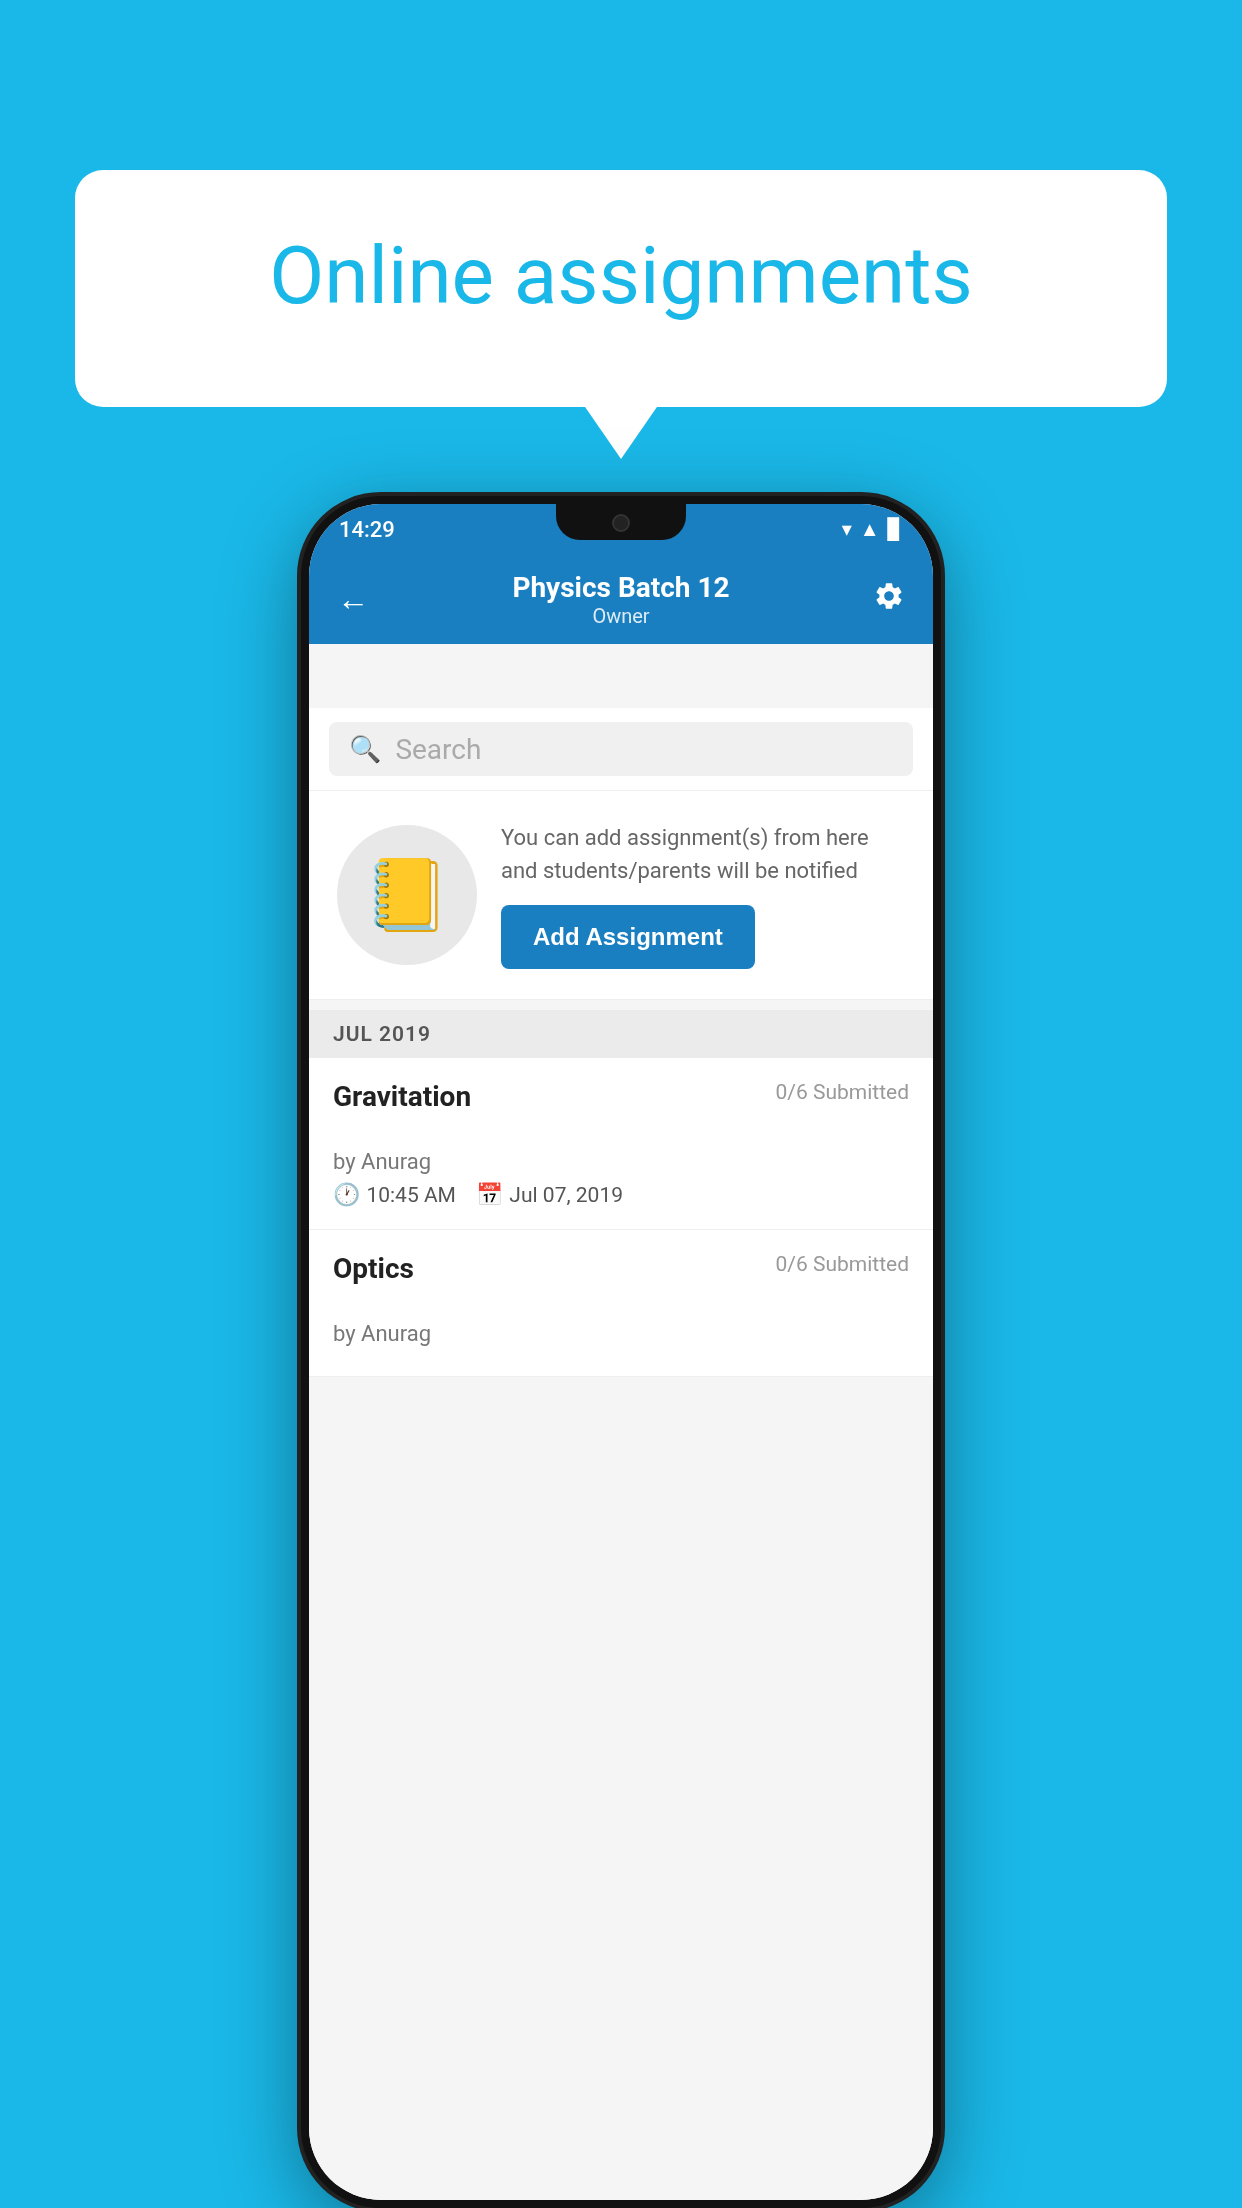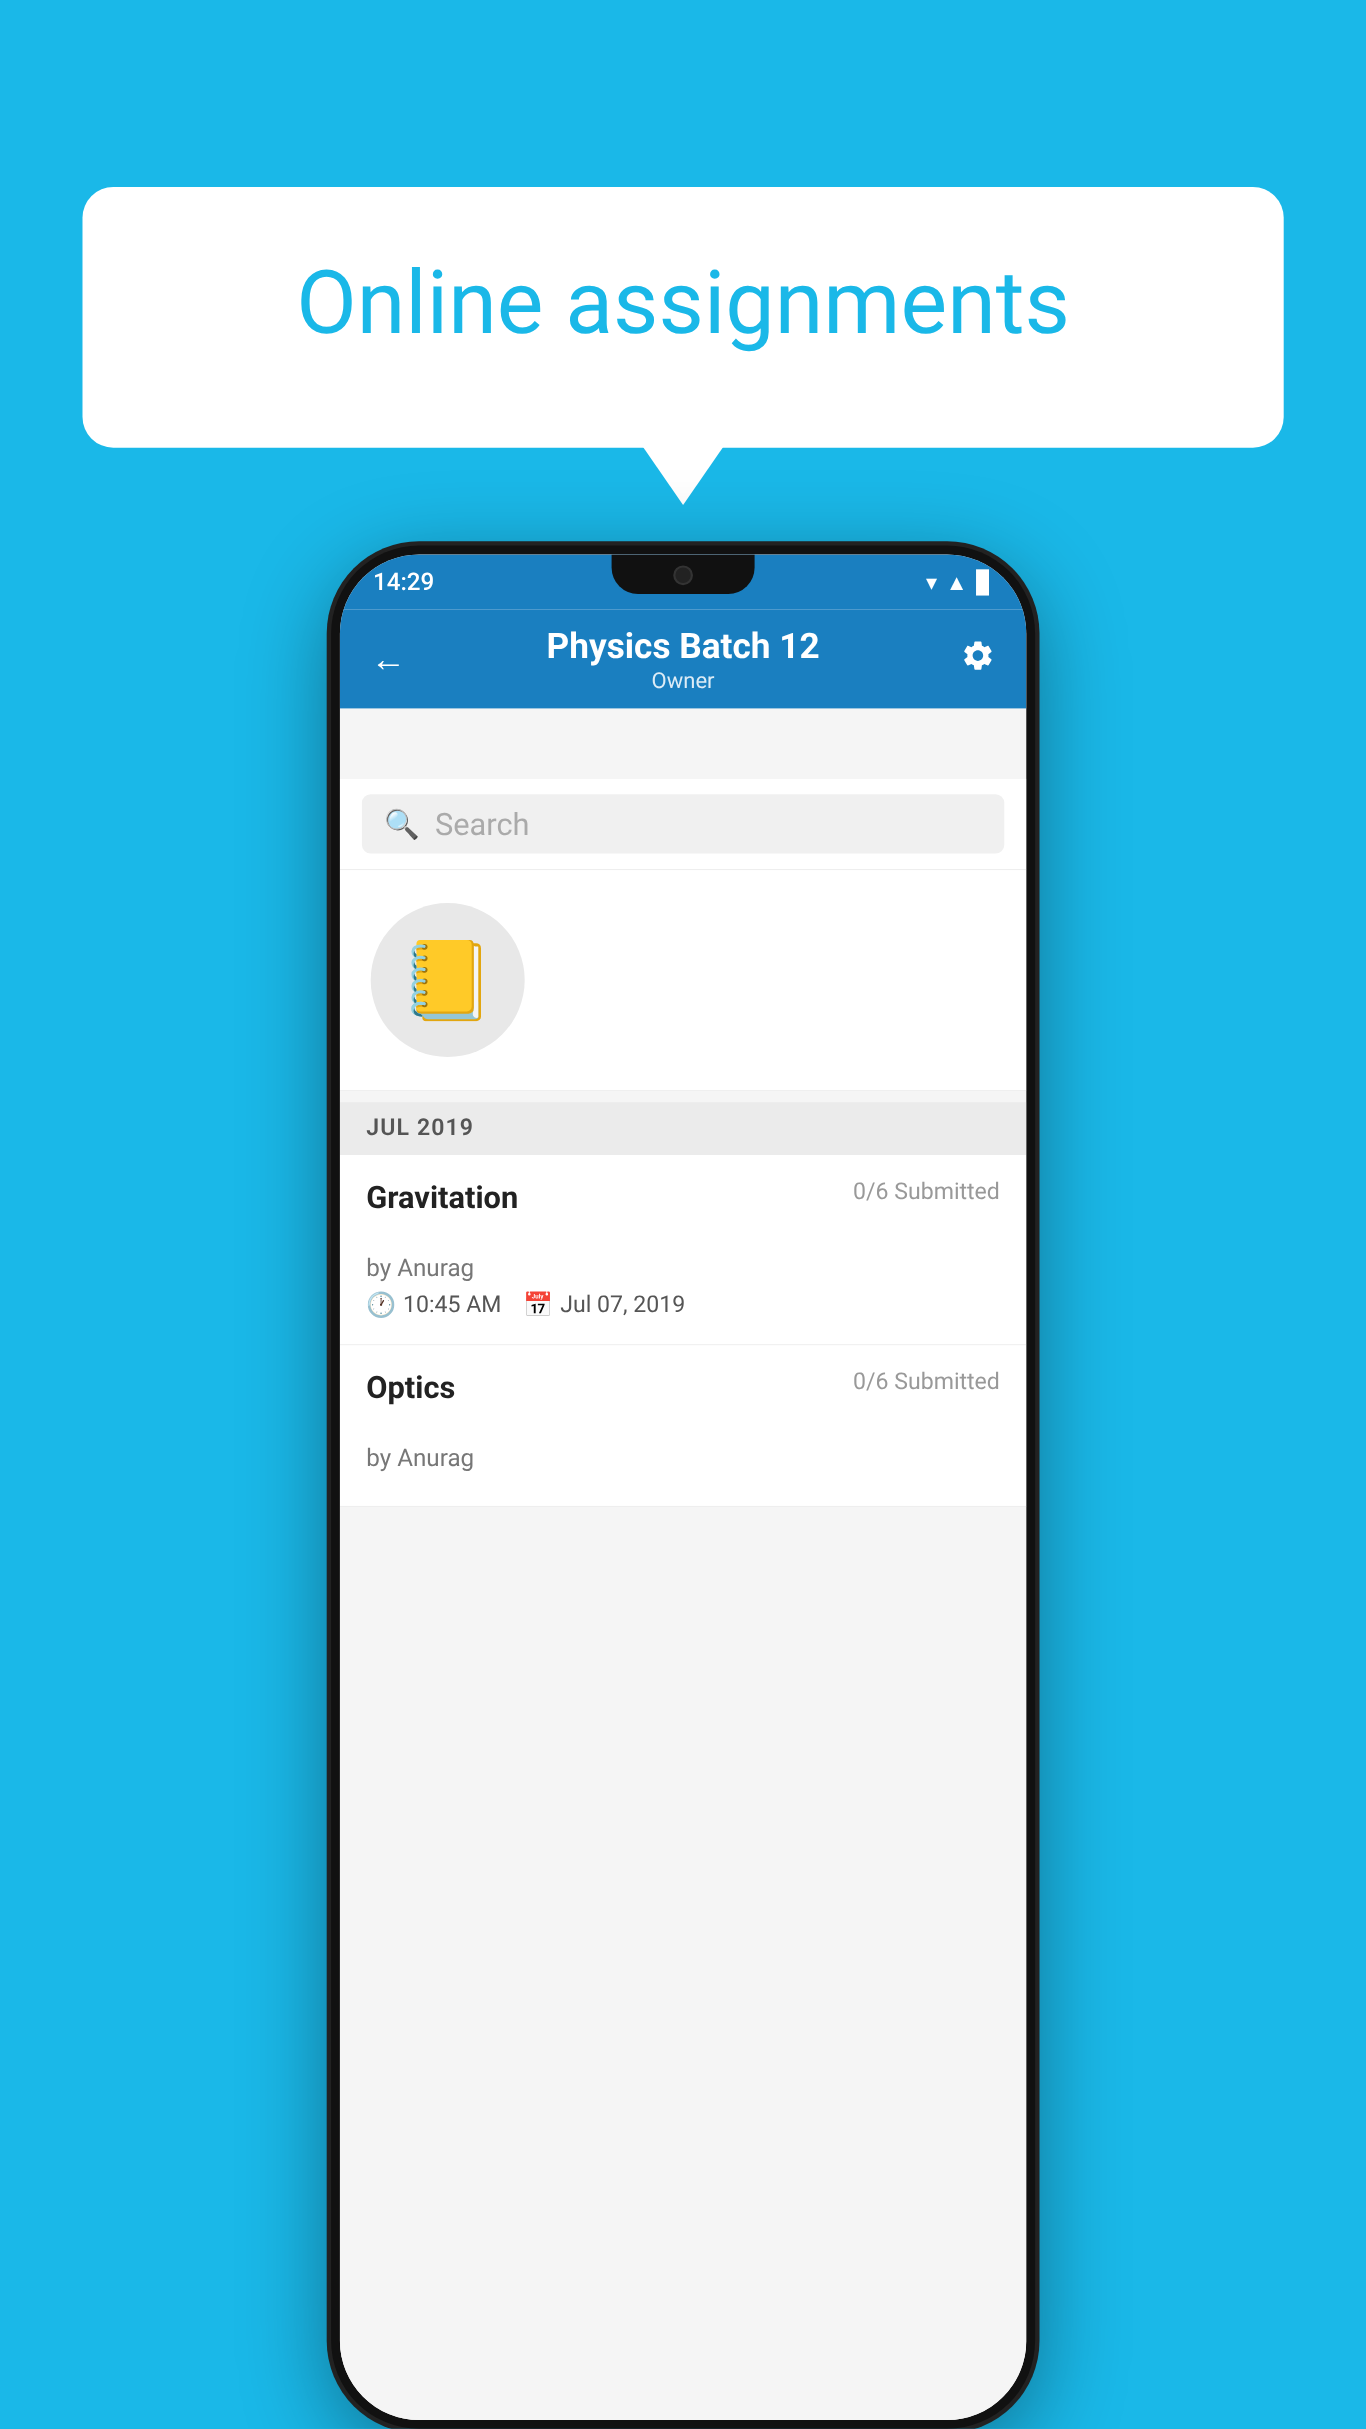--- a/index.html
+++ b/index.html
@@ -171,21 +171,21 @@
     .header-back {
       color: white;
       font-size: 32px;
       cursor: pointer;
     }
     .header-title-group {
       text-align: center;
     }
     .header-title {
       color: white;
-      font-size: 32px;
+      font-size: 28px;
       font-weight: 700;
     }
     .header-subtitle {
       color: rgba(255,255,255,0.85);
       font-size: 20px;
     }
     .header-settings {
       color: white;
       font-size: 28px;
       cursor: pointer;
@@ -413,20 +413,24 @@
       <div class="search-bar-wrap">
         <div class="search-bar">
           <span class="search-icon">🔍</span>
           <span class="search-text">Search</span>
         </div>
       </div>
 
       <div class="add-assignment-card">
         <div class="assignment-icon-circle">
           <span class="assignment-icon-inner">📒</span>
+        </div>
+        <div class="add-assignment-right">
+          <div class="add-assignment-desc">You can add assignment(s) from here and students/parents will be notified</div>
+          <button class="add-assignment-btn">Add Assignment</button>
         </div>
       </div>
 
       <div class="section-header">JUL 2019</div>
       <div class="assignment-item">
         <div class="assignment-item-top">
           <span class="assignment-name">Gravitation</span>
           <span class="assignment-submitted">0/6 Submitted</span>
         </div>
         <div class="assignment-author">by Anurag</div>

